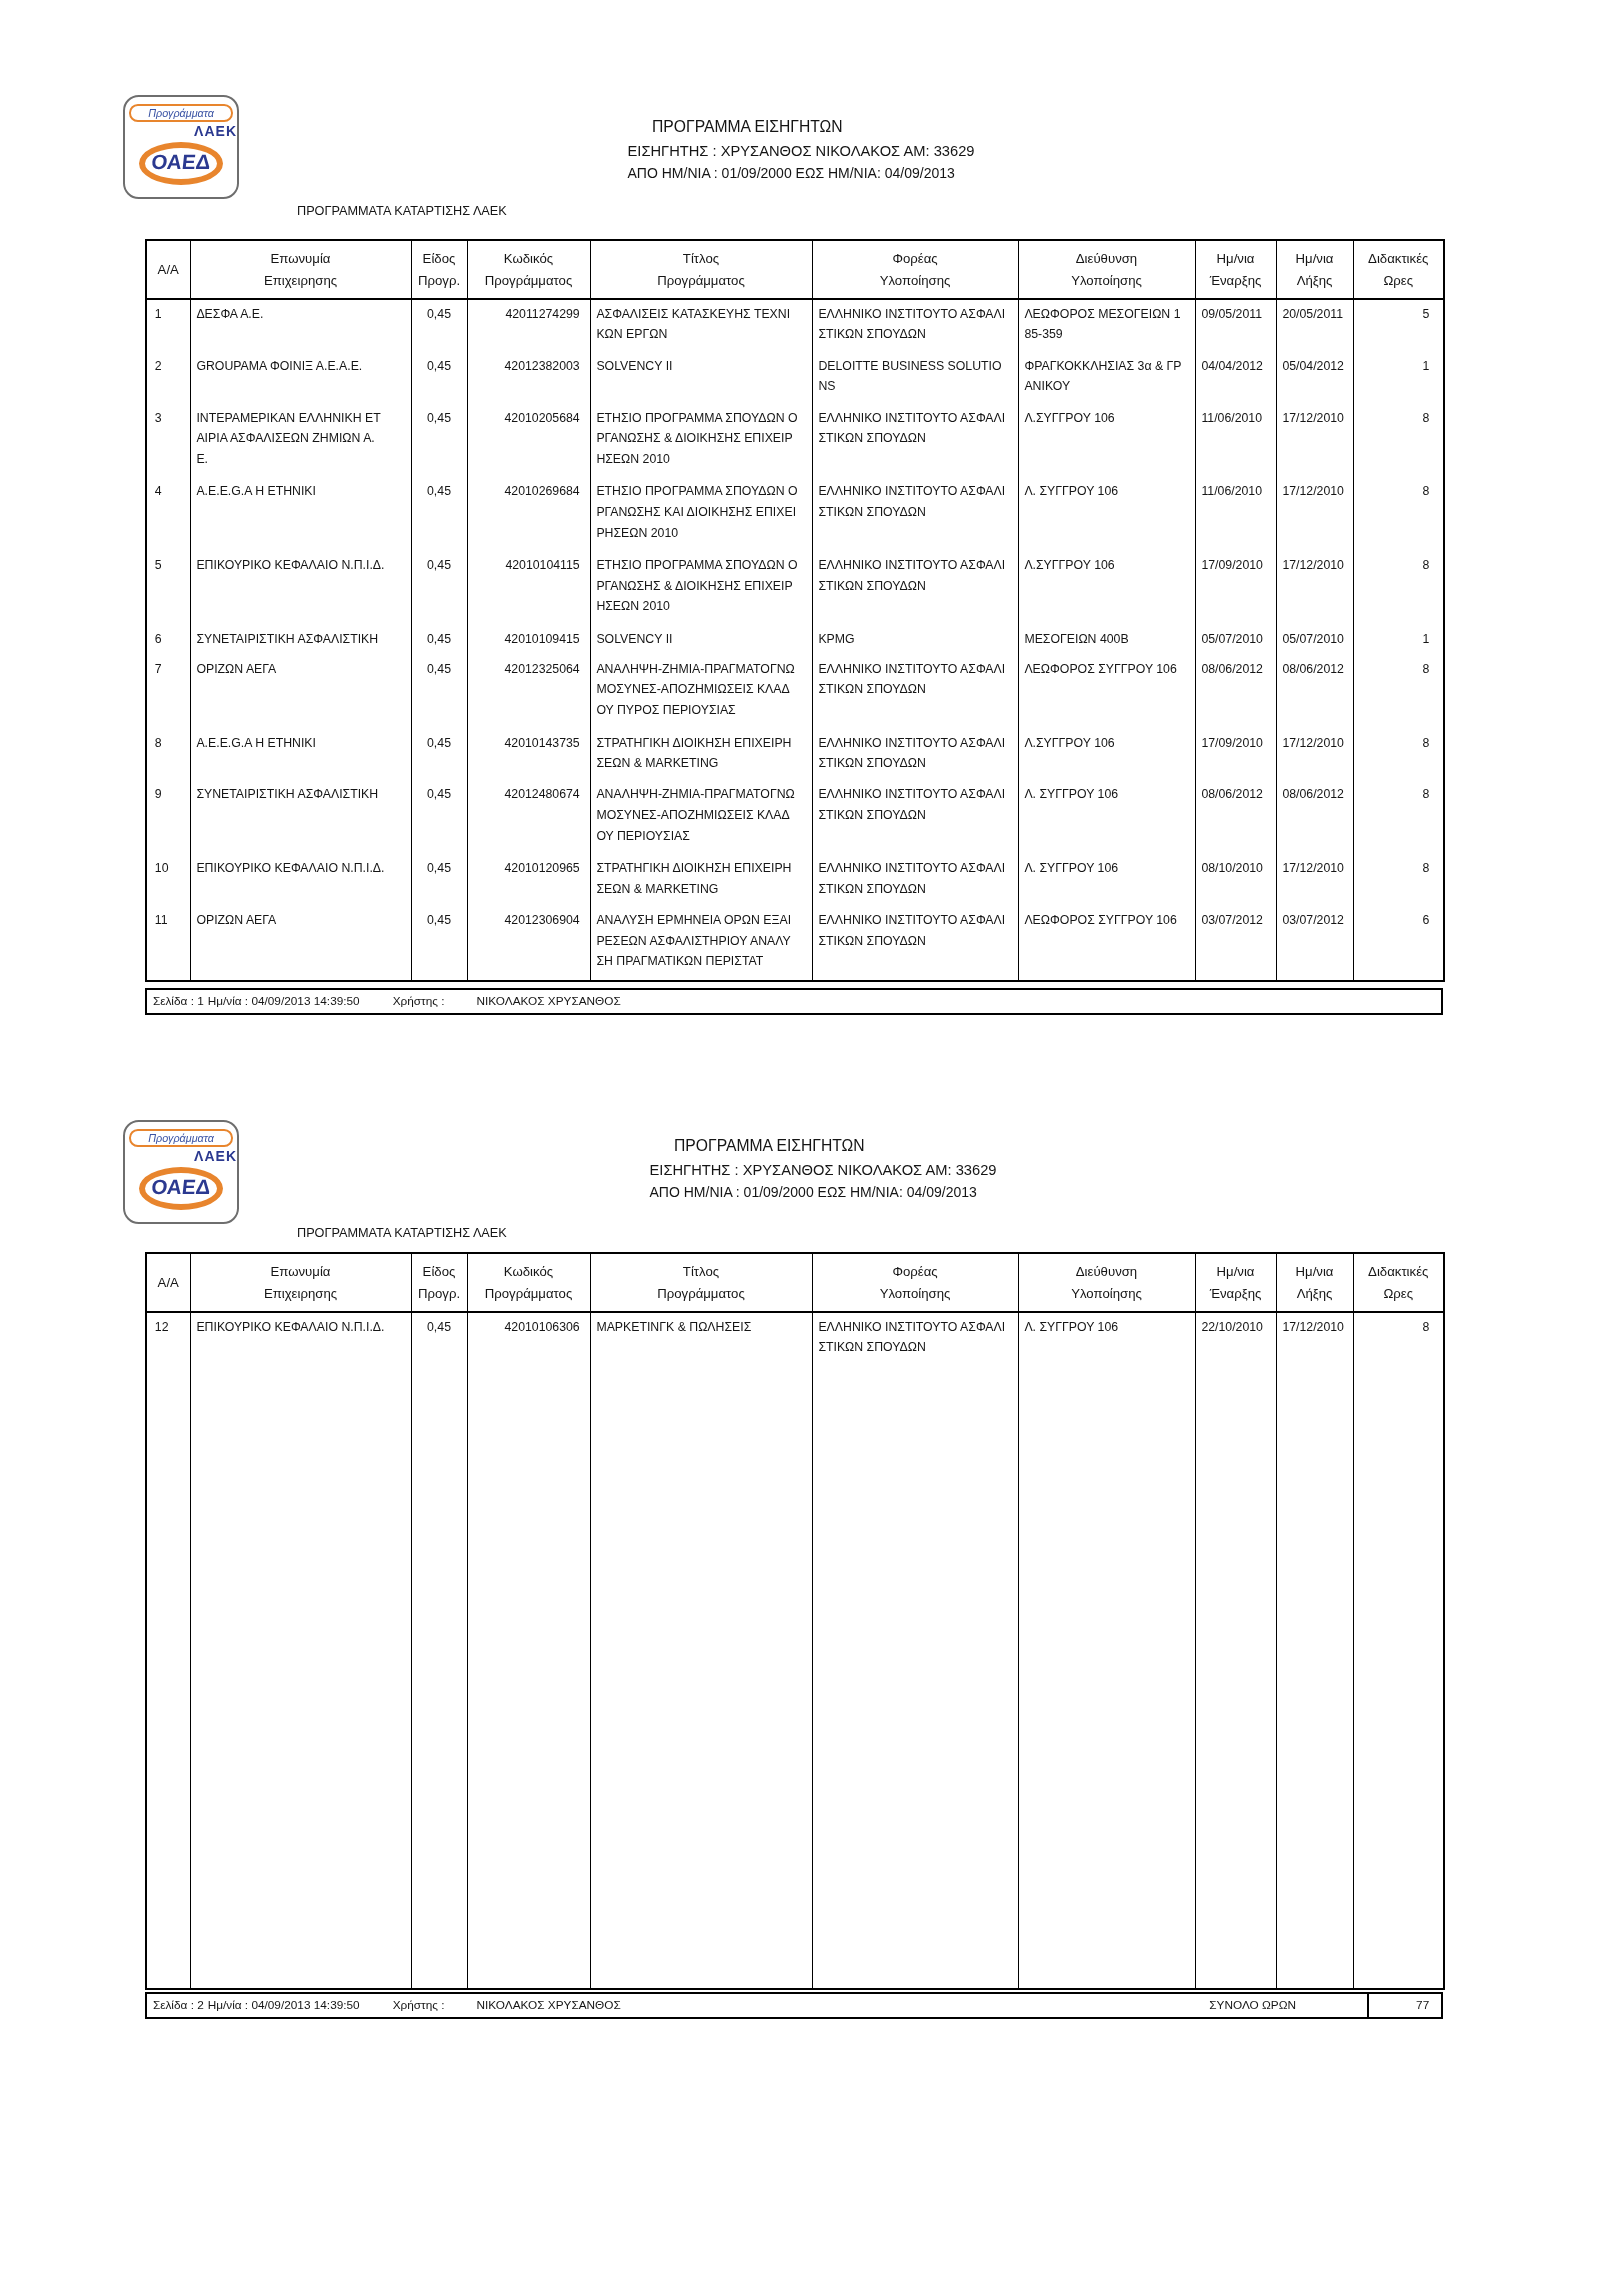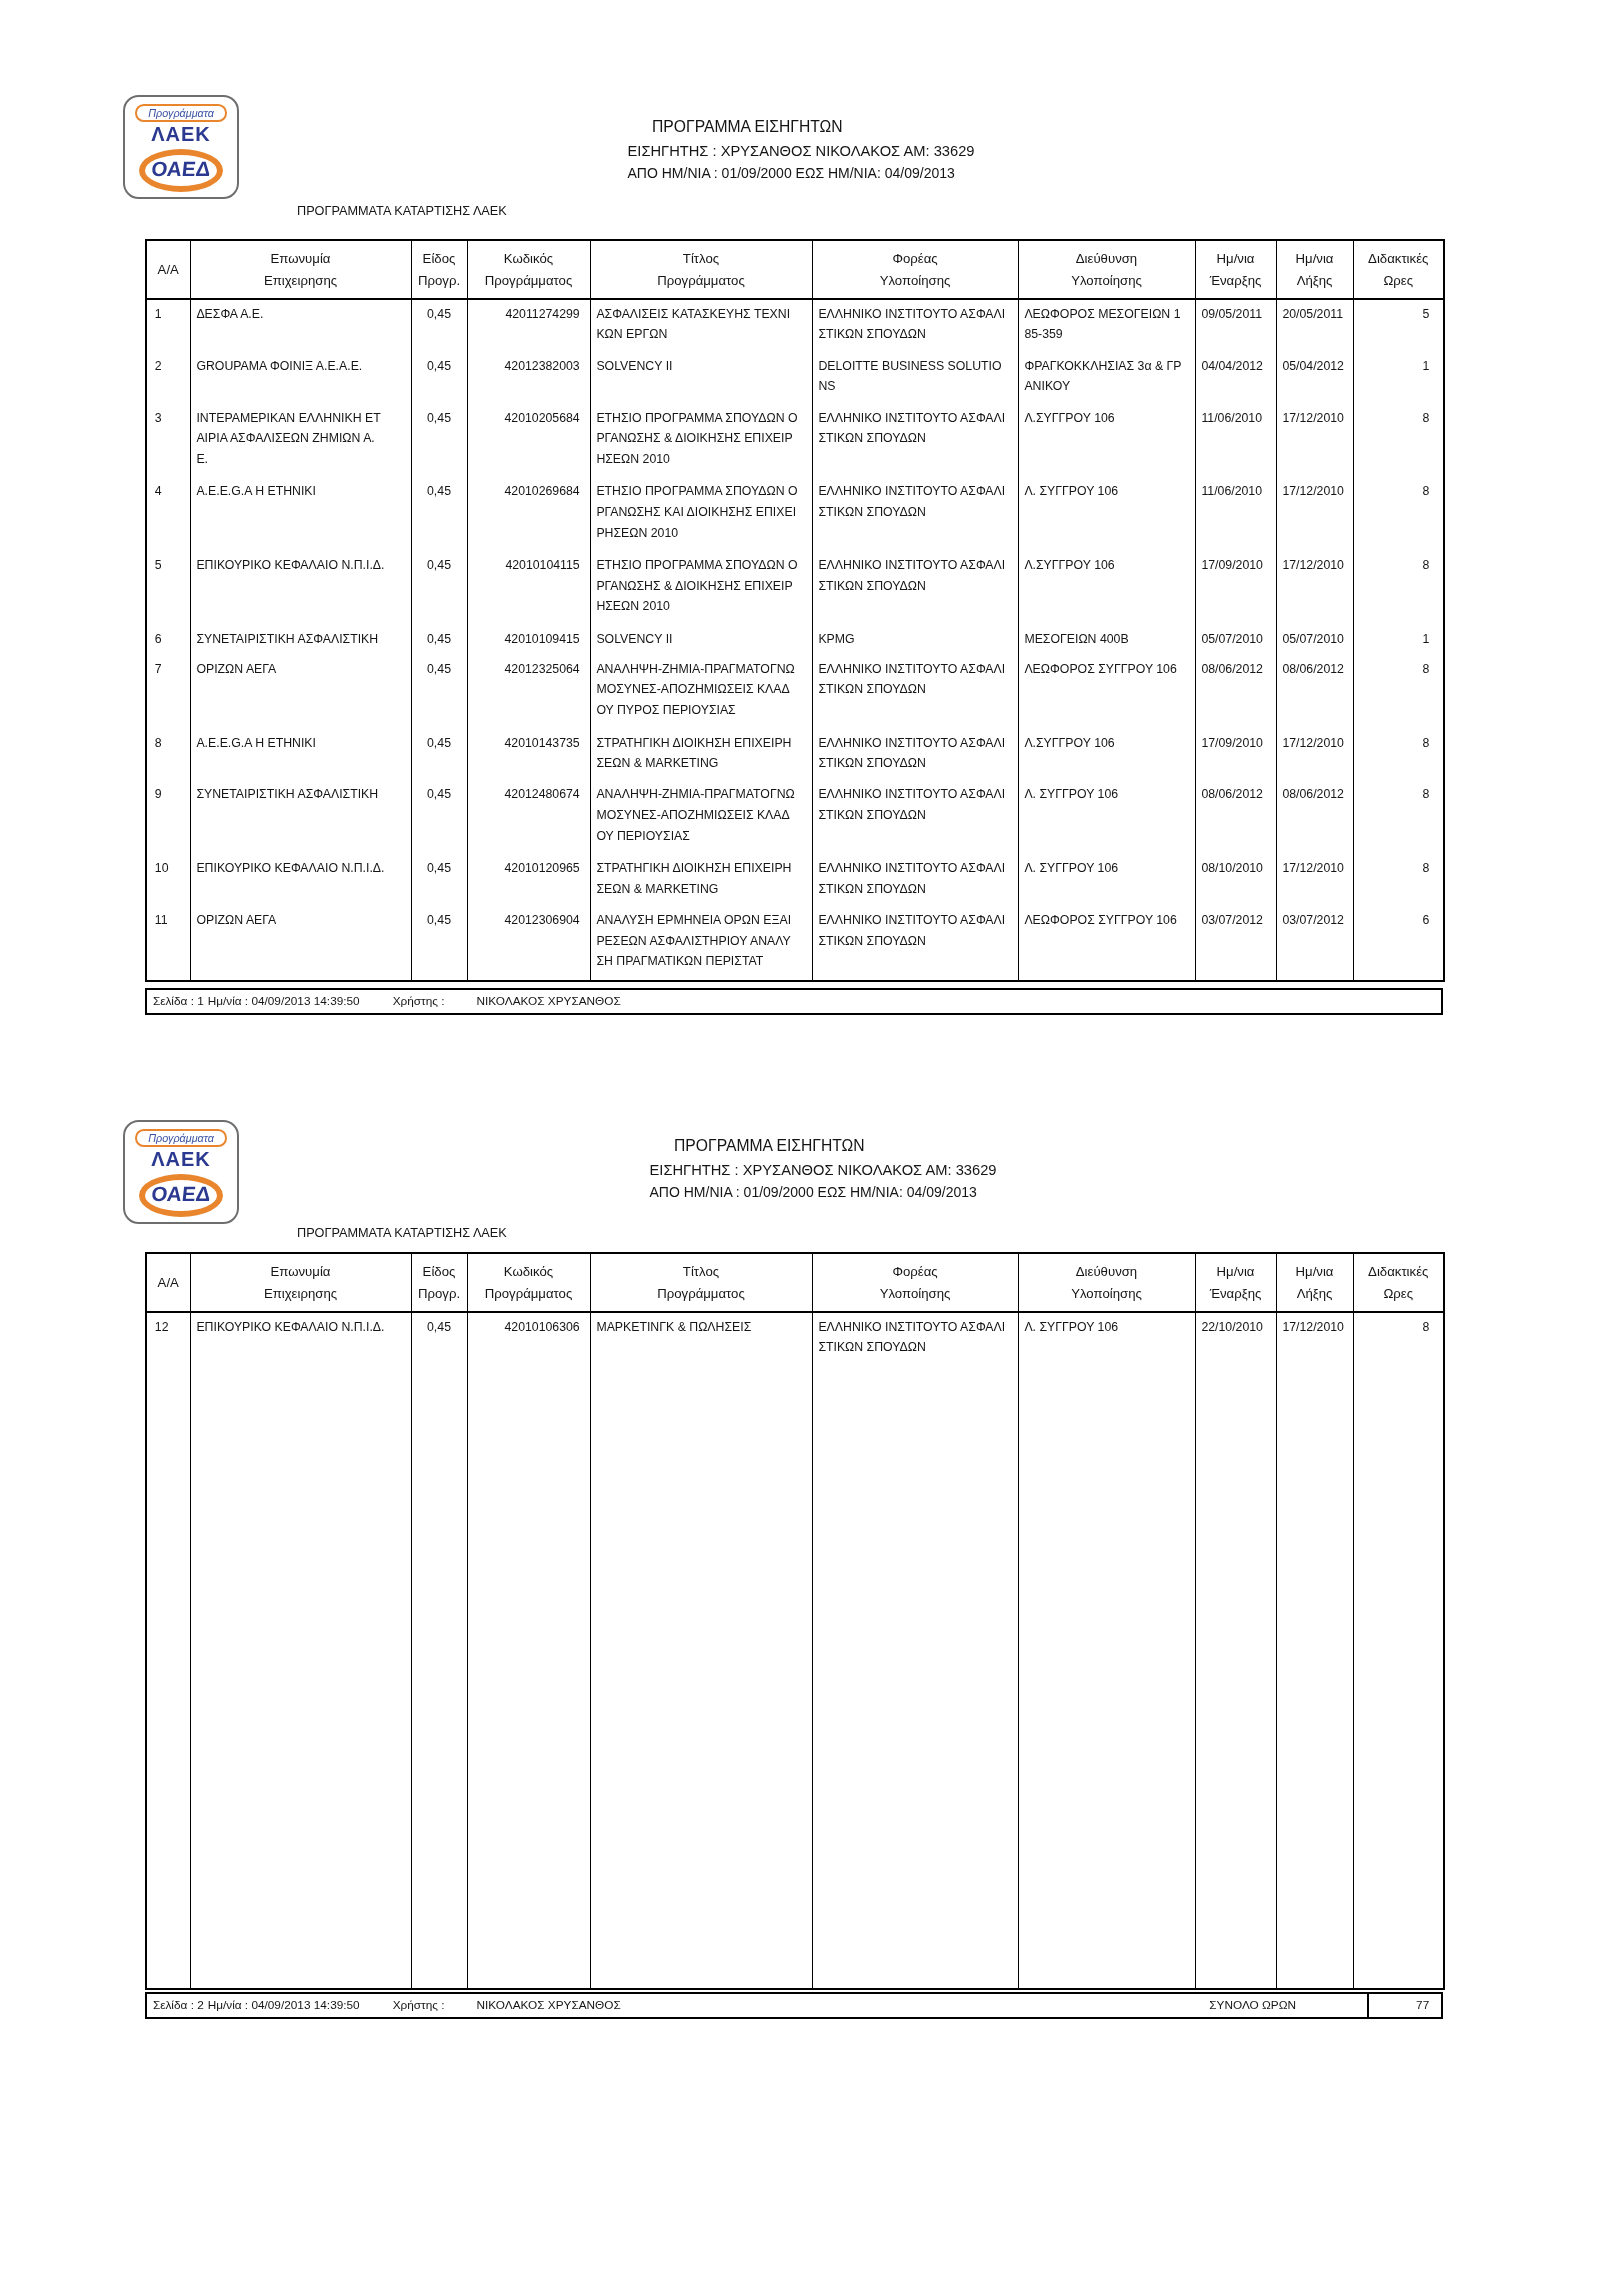--- a/index.html
+++ b/index.html
@@ -9,26 +9,26 @@
     -webkit-font-smoothing:antialiased;
   }
   .abs{position:absolute}
 
   
   .logo{
     width:116px;height:104px;background:#fff;border:2px solid #6e6e6e;
     border-radius:15.7px;box-sizing:border-box;overflow:hidden;
   }
   .logo-program{
-    margin:6.9px auto 0;width:92px;border:2px solid #e8852d;border-radius:8.8px;
+    margin:6.9px auto 0;width:104px;border:2px solid #e8852d;border-radius:8.8px;
     color:#3a53a4;font-size:10.8px;font-style:italic;text-align:center;
     padding:1px 0;box-sizing:border-box;white-space:nowrap;
   }
   .logo-laek{
-    text-align:center;color:#2b3990;font-weight:bold;font-size:20px;
+    text-align:right;color:#2b3990;font-weight:bold;font-size:14px;
     letter-spacing:1px;margin-top:1px;
   }
   .logo-emblem{position:relative;width:84px;height:43px;margin:2.9px auto 0}
   .logo-ellipse{position:absolute;left:0;top:0;right:0;bottom:0;border:6.9px solid #e8852d;border-radius:50%;box-sizing:border-box}
   .logo-oaed{
     position:absolute;top:50%;left:50%;transform:translate(-50%,-54%) skewX(-6deg);
     color:#2b3990;font-weight:bold;font-size:20.6px;letter-spacing:0px;
     text-shadow:-1px -1px 0 #fff,1px -1px 0 #fff,-1px 1px 0 #fff,1px 1px 0 #fff;
   }
 

